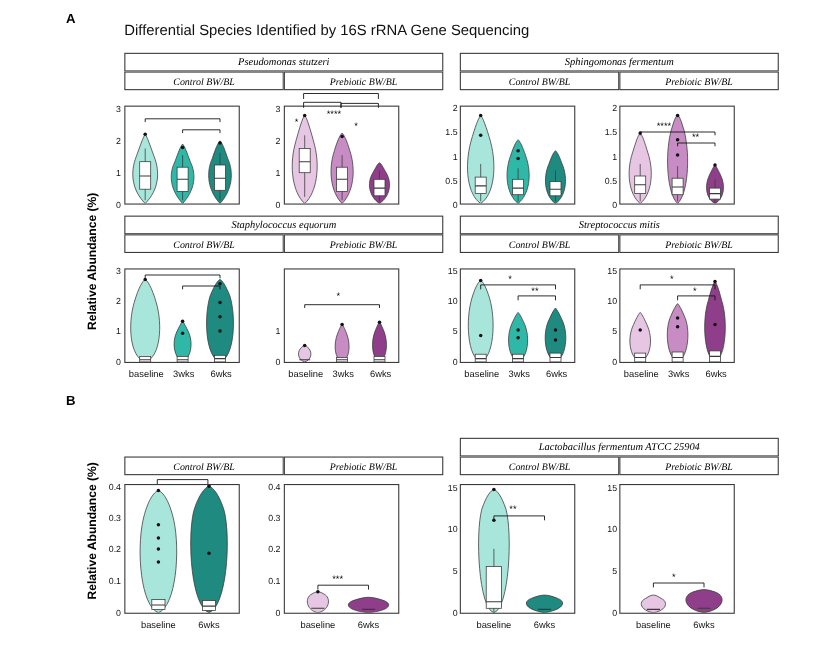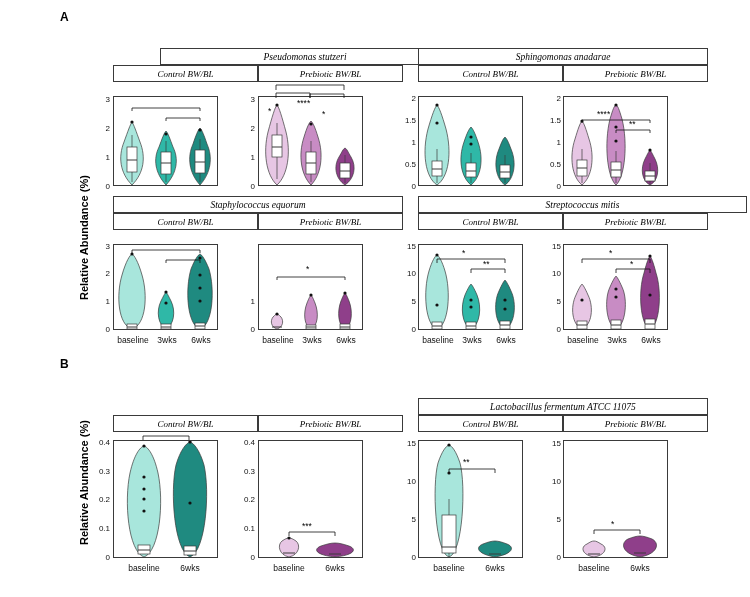--- a/index.html
+++ b/index.html
@@ -24,24 +24,25 @@
   .sig-star{position:absolute;font-size:8.5px;font-family:"Liberation Sans",sans-serif;line-height:8px;white-space:nowrap;}
 
   svg{position:absolute;left:0;top:0;overflow:visible;}
 </style>
 </head>
 <body>
 
 <div class="page">
 
   <div class="panel-letter" style="left:60px;top:10px;">A</div>
+  <div class="panel-title" style="left:113px;top:20px;">Differential Species Identified by 16S rRNA Gene Sequencing</div>
 
   <div class="ylabel" style="left:78px;top:300px;">Relative Abundance (%)</div>
 
-  <div class="strip species" style="left:113px;top:48px;width:290px;height:17px;margin-left:47px;">Pseudomonas stutzeri</div>
+  <div class="strip species" style="left:113px;top:48px;width:290px;height:17px;">Pseudomonas stutzeri</div>
   <div class="strip group" style="left:113px;top:65px;width:145px;height:17px;">Control BW/BL</div>
   <div class="strip group" style="left:258px;top:65px;width:145px;height:17px;">Prebiotic BW/BL</div>
 
   <div class="plotbox" style="left:113px;top:96px;width:105px;height:90px;">
     <svg width="105" height="90" viewBox="0 0 105 90">
 
       <g>
         <path d="M18 88 C6 76 4 60 10 45 C14 34 16 28 18 25 C20 28 22 34 26 45 C32 60 30 76 18 88 Z" fill="#a8e6dc" stroke="#3a3a3a" stroke-width="0.7"></path>
         <rect x="13" y="50" width="10" height="25" fill="#ffffff" stroke="#3a3a3a" stroke-width="0.7"></rect>
         <line x1="13" y1="63" x2="23" y2="63" stroke="#3a3a3a" stroke-width="1"></line>
@@ -114,21 +115,21 @@
   </svg>
   <div class="sig-star" style="left:268px;top:107px;">*</div>
   <div class="sig-star" style="left:297px;top:99px;">****</div>
   <div class="sig-star" style="left:322px;top:110px;">*</div>
 
   <div class="tick-label" style="left:233px;top:182px;width:22px;">0</div>
   <div class="tick-label" style="left:233px;top:153px;width:22px;">1</div>
   <div class="tick-label" style="left:233px;top:124px;width:22px;">2</div>
   <div class="tick-label" style="left:233px;top:95px;width:22px;">3</div>
 
-  <div class="strip species" style="left:418px;top:48px;width:290px;height:17px;">Sphingomonas anadarae</div>
+  <div class="strip species" style="left:418px;top:48px;width:290px;height:17px;">Sphingomonas fermentum</div>
   <div class="strip group" style="left:418px;top:65px;width:145px;height:17px;">Control BW/BL</div>
   <div class="strip group" style="left:563px;top:65px;width:145px;height:17px;">Prebiotic BW/BL</div>
 
   <div class="plotbox" style="left:418px;top:96px;width:105px;height:90px;">
     <svg width="105" height="90" viewBox="0 0 105 90">
       <g>
         <path d="M18 88 C6 80 3 55 9 32 C13 18 16 10 18 8 C20 10 23 18 27 32 C33 55 30 80 18 88 Z" fill="#a8e6dc" stroke="#3a3a3a" stroke-width="0.7"></path>
         <rect x="13" y="64" width="10" height="15" fill="#ffffff" stroke="#3a3a3a" stroke-width="0.7"></rect>
         <line x1="13" y1="72" x2="23" y2="72" stroke="#3a3a3a" stroke-width="1"></line>
         <line x1="18" y1="64" x2="18" y2="52" stroke="#3a3a3a" stroke-width="0.7"></line>
@@ -263,21 +264,21 @@
       </g>
       <g stroke="#111" stroke-width="0.8" fill="none">
         <path d="M18 35 L18 32 L86 32 L86 35"></path>
       </g>
     </svg>
   </div>
   <div class="sig-star" style="left:306px;top:265px;">*</div>
   <div class="tick-label" style="left:233px;top:325px;width:22px;">0</div>
   <div class="tick-label" style="left:233px;top:297px;width:22px;">1</div>
 
-  <div class="strip species" style="left:418px;top:196px;width:329px;height:17px;">Streptococcus mitis</div>
+  <div class="strip species" style="left:418px;top:196px;width:290px;height:17px;">Streptococcus mitis</div>
   <div class="strip group" style="left:418px;top:213px;width:145px;height:17px;">Control BW/BL</div>
   <div class="strip group" style="left:563px;top:213px;width:145px;height:17px;">Prebiotic BW/BL</div>
 
   <div class="plotbox" style="left:418px;top:244px;width:105px;height:86px;">
     <svg width="105" height="86" viewBox="0 0 105 86">
       <g>
         <path d="M18 84 C6 80 4 46 10 26 C13 16 16 11 18 10 C20 11 23 16 26 26 C32 46 30 80 18 84 Z" fill="#a8e6dc" stroke="#3a3a3a" stroke-width="0.7"></path>
         <rect x="13" y="77" width="10" height="7" fill="#ffffff" stroke="#3a3a3a" stroke-width="0.7"></rect>
         <line x1="13" y1="81" x2="23" y2="81" stroke="#3a3a3a" stroke-width="1"></line>
         <circle cx="18" cy="10" r="1.6" fill="#111"></circle>
@@ -416,21 +417,21 @@
       </g>
     </svg>
   </div>
   <div class="sig-star" style="left:302px;top:522px;">***</div>
   <div class="tick-label" style="left:229px;top:553px;width:26px;">0</div>
   <div class="tick-label" style="left:229px;top:524px;width:26px;">0.1</div>
   <div class="tick-label" style="left:229px;top:495px;width:26px;">0.2</div>
   <div class="tick-label" style="left:229px;top:467px;width:26px;">0.3</div>
   <div class="tick-label" style="left:229px;top:438px;width:26px;">0.4</div>
 
-  <div class="strip species" style="left:418px;top:398px;width:290px;height:17px;">Lactobacillus fermentum ATCC 11075</div>
+  <div class="strip species" style="left:418px;top:398px;width:290px;height:17px;">Lactobacillus fermentum ATCC 25904</div>
   <div class="strip group" style="left:418px;top:415px;width:145px;height:17px;">Control BW/BL</div>
   <div class="strip group" style="left:563px;top:415px;width:145px;height:17px;">Prebiotic BW/BL</div>
 
   <div class="plotbox" style="left:418px;top:440px;width:105px;height:118px;">
     <svg width="105" height="118" viewBox="0 0 105 118">
       <g>
         <path d="M30 116 C16 112 13 44 19 22 C23 10 27 5 30 4 C33 5 37 10 41 22 C47 44 44 112 30 116 Z" fill="#a8e6dc" stroke="#3a3a3a" stroke-width="0.7"></path>
         <rect x="23" y="74" width="14" height="38" fill="#ffffff" stroke="#3a3a3a" stroke-width="0.7"></rect>
         <line x1="23" y1="106" x2="37" y2="106" stroke="#3a3a3a" stroke-width="1"></line>
         <line x1="30" y1="74" x2="30" y2="58" stroke="#3a3a3a" stroke-width="0.7"></line>

